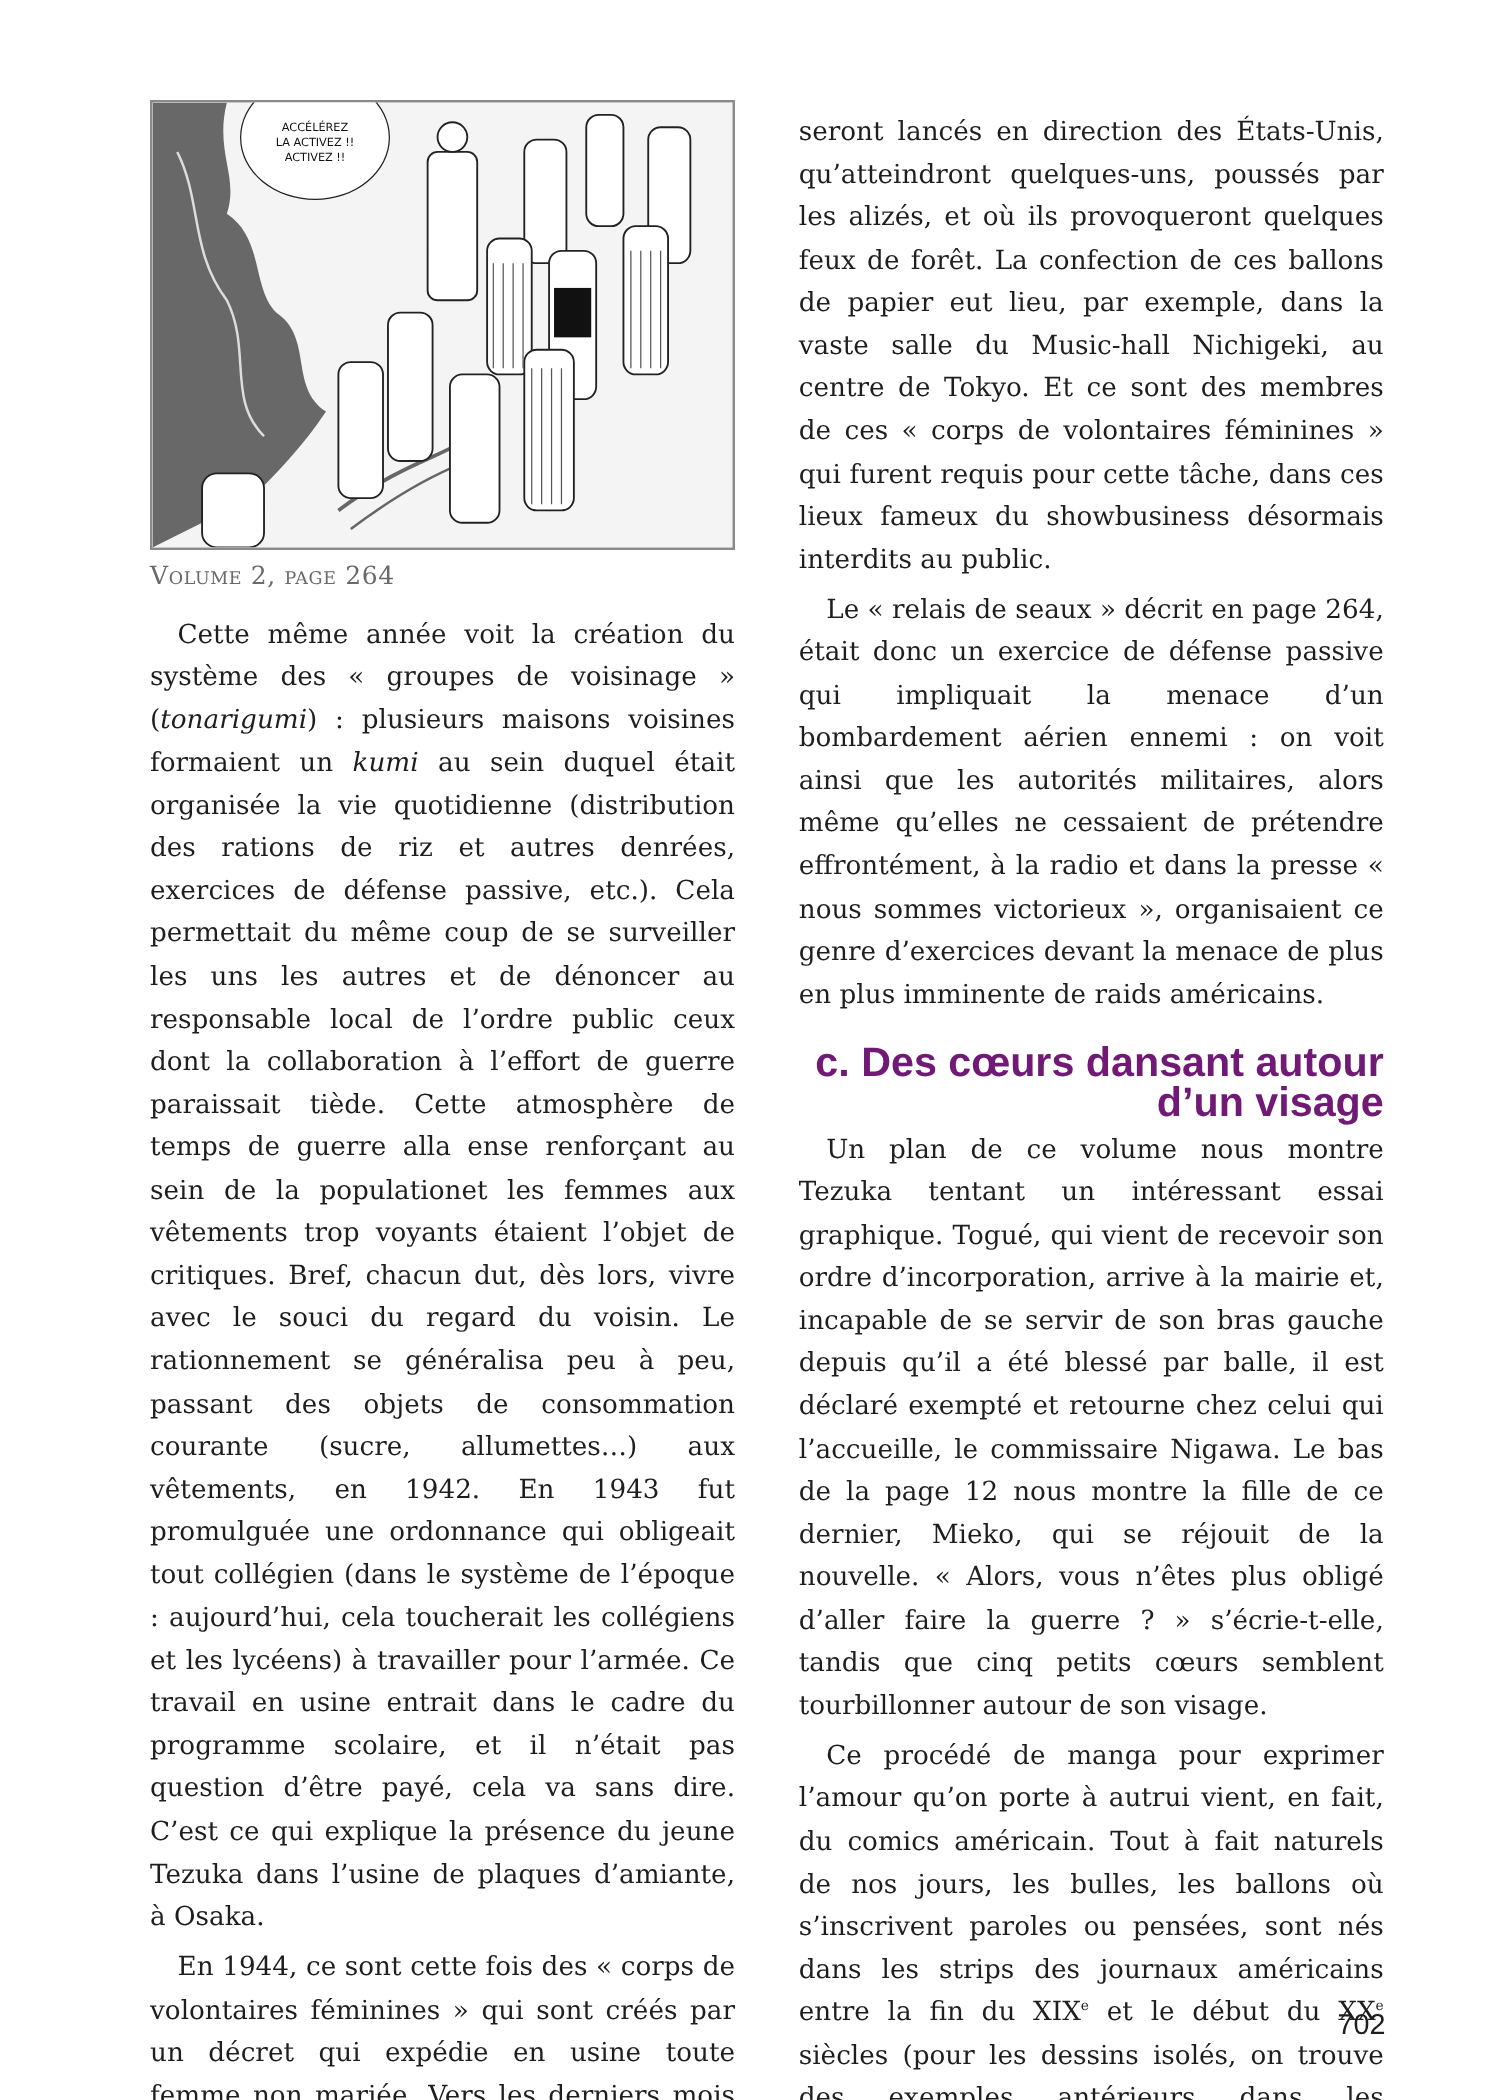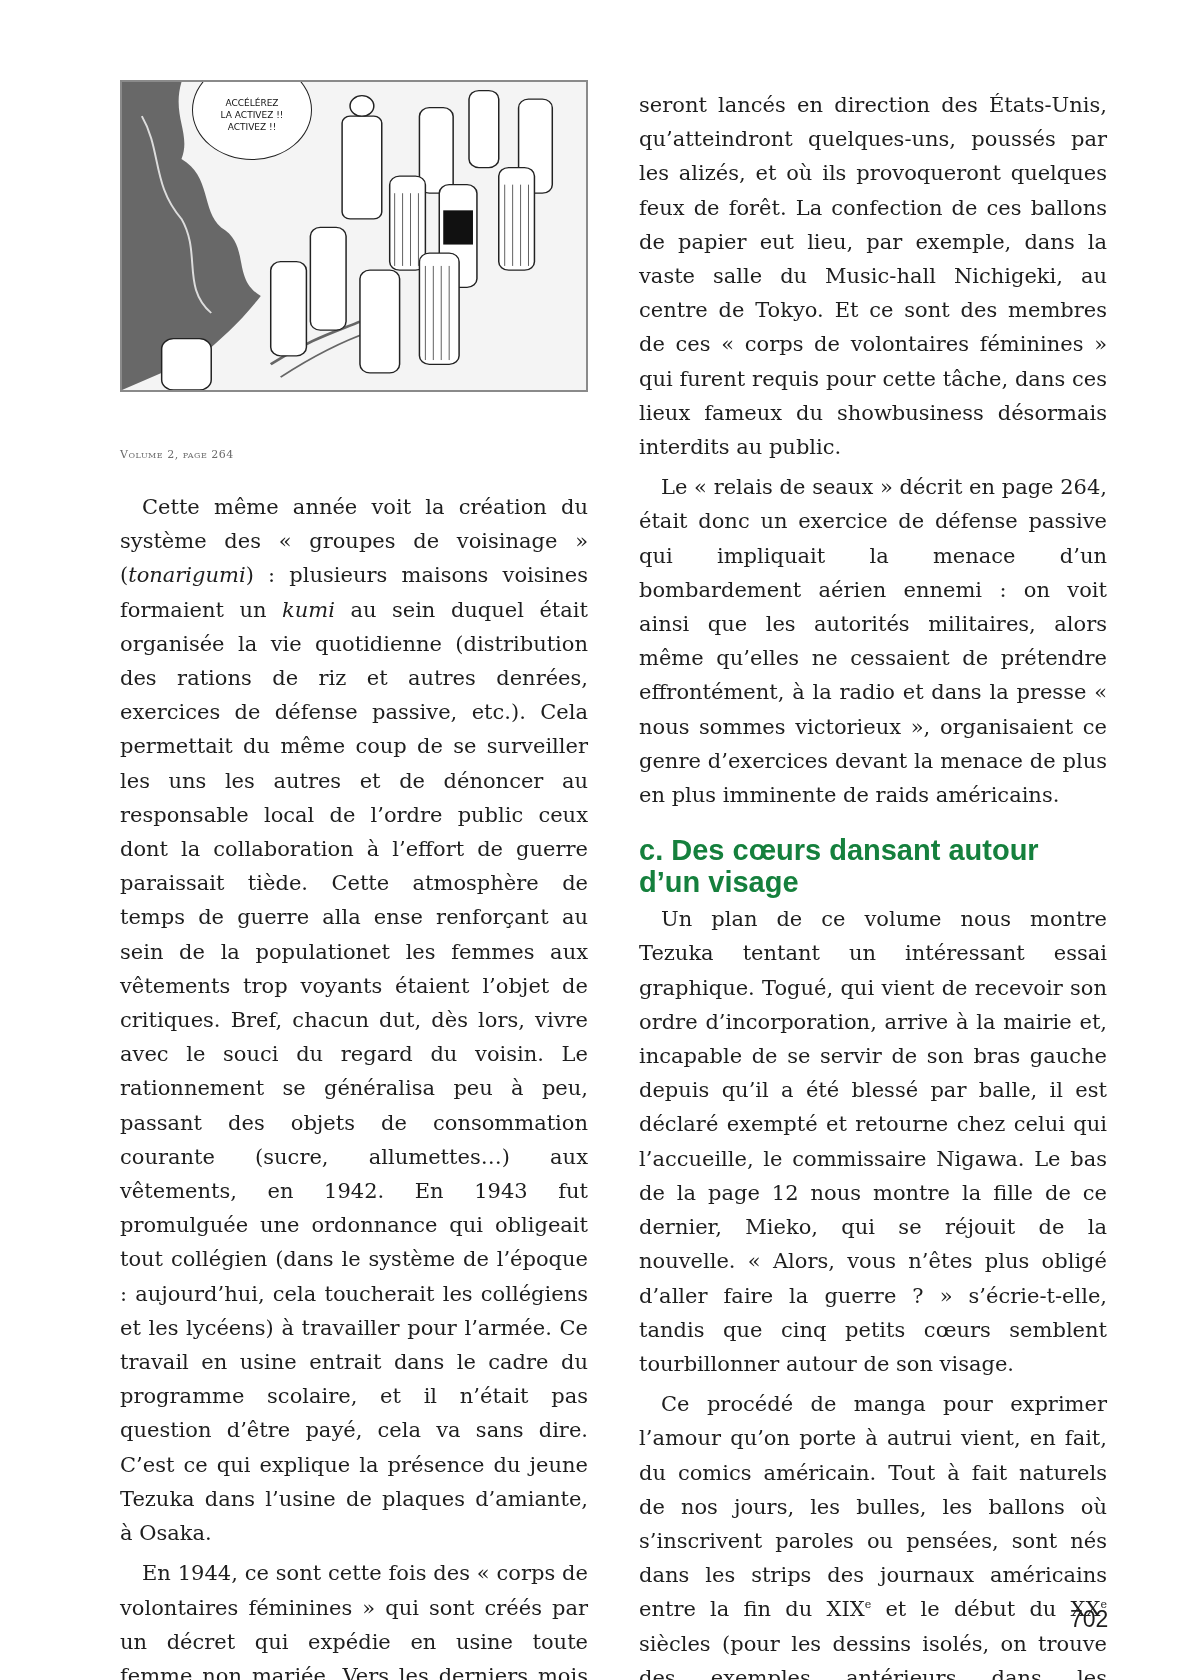--- a/index.html
+++ b/index.html
@@ -5,32 +5,32 @@
     html, body { margin: 0; padding: 0; background: #ffffff; }
     body { width: 1200px; height: 1680px; position: relative; overflow: hidden;
            font-family: "DejaVu Serif", "Liberation Serif", serif; color: #1e1e1e; }
     .col { position: absolute; width: 468px; font-size: 21px; line-height: 34.2px;
            text-align: justify; hyphens: manual; }
     .col-left { left: 120px; top: 490px; }
     .col-right { left: 639px; top: 88px; }
     .col p { margin: 0; text-indent: 0; }
     .col p.indent { text-indent: 22px; }
     .col p + p { margin-top: 6px; }
-    .figure { position: absolute; left: 120px; top: 80px; width: 468px; height: 312px;
+    .figure { position: absolute; left: 120px; top: 80px; width: 468px; height: 360px;
               border: 2px solid #8a8a8a; box-sizing: border-box; background: #f6f6f6; overflow: hidden; }
     .figure svg { width: 100%; height: 100%; display: block; }
     .bubble { position: absolute; background: #fff; border: 1.5px solid #222; border-radius: 50%;
               font-family: "DejaVu Sans", "Liberation Sans", sans-serif; font-size: 9px; line-height: 12px;
               text-align: center; display: flex; flex-direction: column; justify-content: center; color: #111; }
     .bubble-1 { left: 70px; top: -22px; width: 120px; height: 100px; padding-top: 10px; box-sizing: border-box; }
     .bubble-2 { left: 368px; top: 258px; width: 120px; height: 120px; padding-right: 20px; box-sizing: border-box; }
-    .caption { position: absolute; left: 120px; top: 448px; font-size: 11px; color: #6a6a6a;
+    .caption { position: absolute; left: 120px; top: 448px; font-size: 20px; color: #6a6a6a;
                font-variant: small-caps; letter-spacing: 0.5px; font-family: "DejaVu Serif", serif; }
     .section-heading { font-family: "Liberation Sans", "DejaVu Sans", sans-serif; font-weight: bold;
-                       font-size: 29px; line-height: 32px; margin: 22px 0 4px 0; text-align: left; color: #15803d; }
+                       font-size: 33px; line-height: 32px; margin: 22px 0 4px 0; text-align: right; color: #701a75; }
     .page-number { position: absolute; left: 1070px; top: 1606px; font-family: "Liberation Sans", sans-serif;
                    font-size: 23px; color: #1e1e1e; }
     sup { font-size: 11px; line-height: 0; }
     em { }
   </style>
 </head>
 <body>
 
 <div class="figure">
   <svg viewBox="0 0 468 360" preserveAspectRatio="none">

